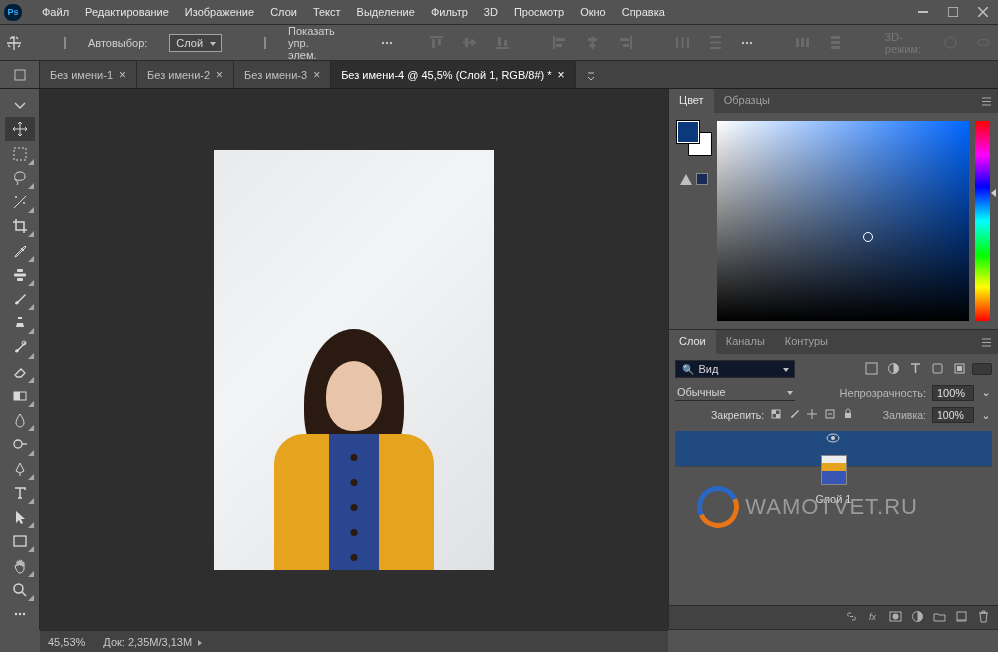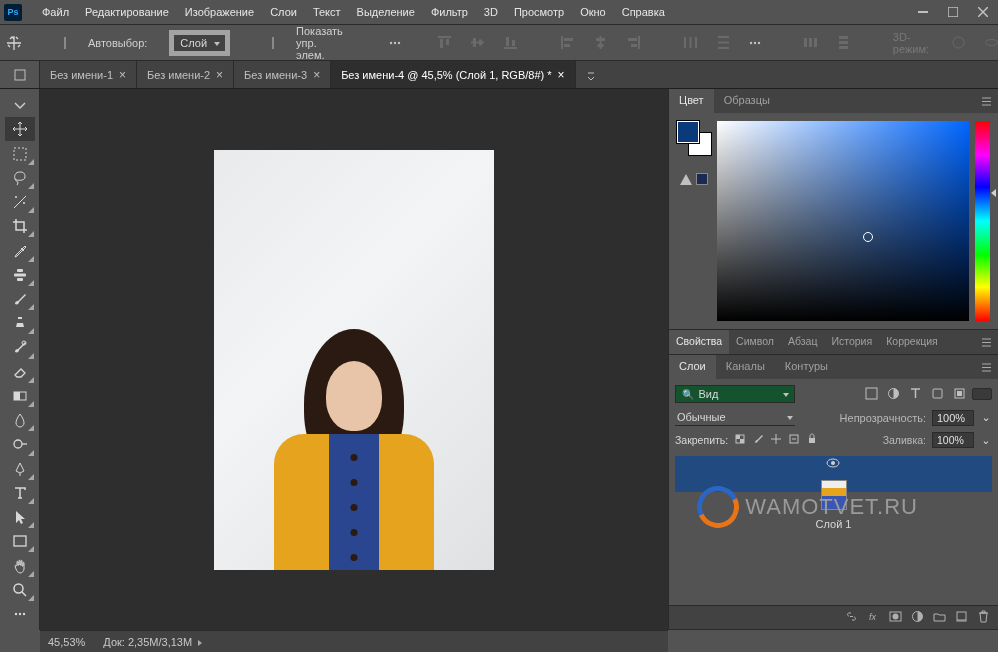--- a/index.html
+++ b/index.html
@@ -1,32 +1,32 @@
 <!DOCTYPE html>
 <html><head>
 <meta charset="utf-8">
 <style>
 * { margin: 0; padding: 0; box-sizing: border-box; font-family: "Segoe UI", Tahoma, sans-serif; user-select: none; }
 body { width: 998px; height: 652px; background: #535353; overflow: hidden; font-size: 11px; color: #d8d8d8; position: relative; }
 
 
 .titlebar { height: 25px; background: #535353; display: flex; align-items: center; padding: 0 4px; border-bottom: 1px solid #2a2a2a; }
-.ps-logo { width: 18px; height: 17px; background: #001e36; border-radius: 2px; display: flex; align-items: center; justify-content: center; font-size: 9px; font-weight: 700; color: #31a8ff; margin-right: 12px; cursor: default; }
+.ps-logo { width: 18px; height: 17px; background: #001e36; border-radius: 8px; display: flex; align-items: center; justify-content: center; font-size: 9px; font-weight: 700; color: #31a8ff; margin-right: 12px; cursor: default; }
 .menu-items { display: flex; gap: 0; }
 .menu-items span { padding: 4px 8px; cursor: default; color: #e6e6e6; }
 .win-controls { margin-left: auto; display: flex; gap: 8px; align-items: center; }
 .win-ctrl { width: 22px; height: 16px; display: flex; align-items: center; justify-content: center; color: #c0c0c0; cursor: default; }
 
 
 .optbar { height: 36px; background: #535353; display: flex; align-items: center; padding: 0 6px; gap: 18px; border-bottom: 1px solid #2a2a2a; }
 .opt-tool { width: 26px; height: 26px; display: flex; align-items: center; justify-content: center; border-radius: 2px; }
 .opt-sep { width: 1px; height: 24px; background: #3a3a3a; margin: 0 3px; }
 .chk { width: 12px; height: 12px; border: 1px solid #8a8a8a; background: #424242; display: inline-block; vertical-align: middle; margin-right: 4px; }
 .opt-label { color: #d0d0d0; margin-right: 4px; }
-.opt-select { background: #424242; border: 5px solid #a3a3a3; padding: 2px 18px 2px 6px; color: #d8d8d8; position: relative; }
+.opt-select { background: #424242; border: 1px solid #a3a3a3; padding: 2px 18px 2px 6px; color: #d8d8d8; position: relative; }
 .opt-select::after { content: ""; position: absolute; right: 5px; top: 7px; border-left: 3px solid transparent; border-right: 3px solid transparent; border-top: 4px solid #c0c0c0; }
 .opt-iconbtn { width: 24px; height: 24px; display: flex; align-items: center; justify-content: center; color: #9a9a9a; }
 .opt-iconbtn svg { fill: #aaa; }
 .opt-iconbtn.dim svg { fill: #6a6a6a; }
 .more-icon { width: 18px; height: 26px; display:flex; align-items:center; justify-content:center; cursor:default;}
 .more-icon svg{fill:#c0c0c0;}
 
 
 .doc-row { height: 28px; background: #424242; display: flex; align-items: stretch; border-bottom: 1px solid #1e1e1e; }
 .doc-home { width: 40px; display: flex; align-items: center; justify-content: center; background: #535353; border-right:1px solid #2a2a2a;}
@@ -78,32 +78,32 @@
 .cf-cursor{width:10px;height:10px;border:1.5px solid #fff;border-radius:50%;position:absolute;top:58%;left:60%;transform:translate(-50%,-50%);}
 .hue-bar { width: 15px; height: 200px; background: linear-gradient(to bottom, #ff0000 0%, #ff00ff 17%, #0000ff 33%, #00ffff 50%, #00ff00 67%, #ffff00 83%, #ff0000 100%); position:relative;}
 .hue-cursor{position:absolute;right:-6px;top:34%;width:0;height:0;border-top:4px solid transparent;border-bottom:4px solid transparent;border-right:5px solid #d0d0d0;}
 
 
 .props .panel-tabs span{padding:5px 7px;font-size:10.5px;}
 
 
 .layers-body { padding: 6px 6px 10px; }
 .layers-row1{display:flex;align-items:center;gap:6px;margin-bottom:6px;}
-.filter-select{background:#14532d;border:1px solid #2a2a2a;padding:2px 18px 2px 6px;color:#d8d8d8;position:relative;flex:0 0 120px;}
+.filter-select{background:#0f172a;border:1px solid #2a2a2a;padding:2px 18px 2px 6px;color:#d8d8d8;position:relative;flex:0 0 120px;}
 .filter-select::after{content:"";position:absolute;right:5px;top:7px;border-left:3px solid transparent;border-right:3px solid transparent;border-top:4px solid #c0c0c0;}
 .filter-icons{display:flex;gap:9px;margin-left:auto;}
 .filter-icons span svg{fill:#bfbfbf;width:13px;height:13px;}
 .filter-toggle{width:20px;height:12px;background:#3a3a3a;border:1px solid #2a2a2a;border-radius:2px;}
 .layers-row2{display:flex;align-items:center;gap:6px;margin-bottom:6px;}
 .blend-select{background:#535353;border:none;border-bottom:1px solid #2a2a2a;padding:2px 18px 2px 2px;color:#d8d8d8;position:relative;flex:0 0 120px;}
 .blend-select::after{content:"";position:absolute;right:2px;top:7px;border-left:3px solid transparent;border-right:3px solid transparent;border-top:4px solid #c0c0c0;}
 .pct-label{color:#b8b8b8;margin-left:auto;}
 .pct-input{background:#3a3a3a;border:1px solid #2a2a2a;padding:1px 4px;width:42px;color:#e0e0e0;}
 .pct-chev{width:12px;text-align:center;}
-.layers-row3{display:flex;align-items:center;gap:6px;margin-bottom:8px;font-size:10.5px;}
+.layers-row3{display:flex;align-items:center;gap:6px;margin-bottom:8px;font-size:10.5px;margin-left:36px;}
 .lock-icons{display:flex;gap:6px;align-items:center;}
 .lock-icons span svg{fill:#c0c0c0;width:12px;height:12px;}
 .layer-item{display:flex;align-items:center;height:36px;gap:8px;padding:0 4px;border-bottom:1px solid #454545;}
 .layer-item.active{background:#214b80;flex-direction:column;}
 .eye{width:16px;}
 .eye svg{fill:#d0d0d0;width:14px;height:14px;}
 .thumb{width:26px;height:30px;background:#fff;border:1px solid #888;position:relative;flex-shrink:0;}
 .thumb.photo{background:linear-gradient(#eee 0 25%,#e6a31e 25% 55%,#3a56b5 55% 100%)}
 .layer-lock-icon{margin-left:auto;margin-right:6px;}
 .layer-lock-icon svg{fill:#c0c0c0;width:11px;height:11px;}
@@ -505,34 +505,20 @@
         </div>
         <div class="color-field">
             <div class="cf-cursor"></div>
           </div>
         <div class="hue-bar">
             <div class="hue-cursor"></div>
           </div>
       </div>
     </div>
 
-    <div class="panel props">
-      <div class="panel-tabs">
-        <span class="active">Свойства</span>
-        <span>Символ</span>
-        <span>Абзац</span>
-        <span>История</span>
-        <span>Коррекция</span>
-        <div class="panel-collapse">
-            <svg width="11" height="11" viewBox="0 0 11 11">
-              <path d="M1 2 L10 2 M1 5.5 L10 5.5 M1 9 L10 9" stroke="#aaa"></path>
-            </svg>
-          </div>
-      </div>
-    </div>
 
     <div class="panel" style="flex:1;display:flex;flex-direction:column;">
       <div class="panel-tabs">
         <span class="active">Слои</span>
         <span>Каналы</span>
         <span>Контуры</span>
         <div class="panel-collapse">
             <svg width="11" height="11" viewBox="0 0 11 11">
               <path d="M1 2 L10 2 M1 5.5 L10 5.5 M1 9 L10 9" stroke="#aaa"></path>
             </svg>

